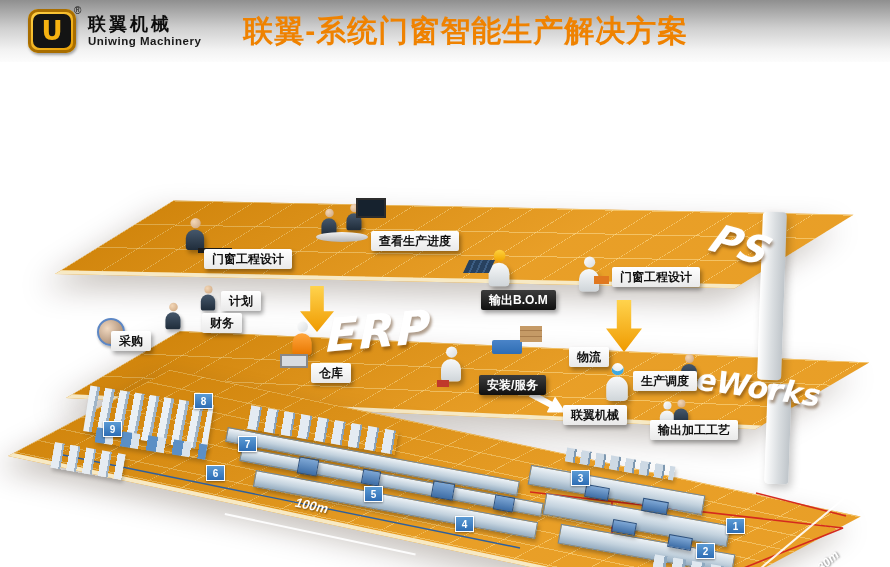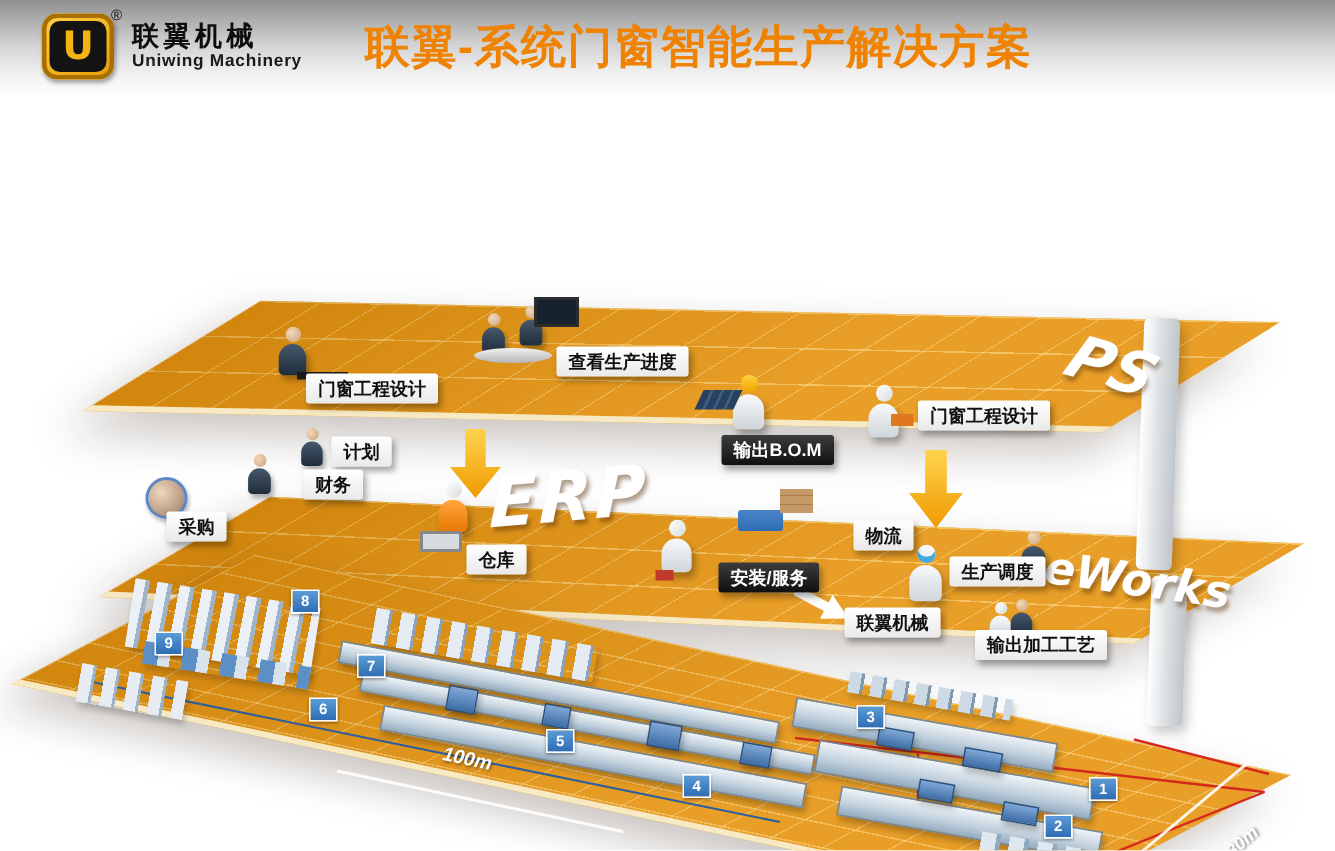--- a/index.html
+++ b/index.html
@@ -223,21 +223,21 @@
   <div class="bigtxt" id="big-erp">ERP</div>
   <div class="bigtxt" id="big-eworks">eWorks</div>
 
   <div class="lbl" style="left:204px;top:187px">门窗工程设计</div>
   <div class="lbl" style="left:371px;top:169px">查看生产进度</div>
   <div class="lbl dark" style="left:481px;top:228px">输出B.O.M</div>
   <div class="lbl" style="left:612px;top:205px">门窗工程设计</div>
 
   <div class="lbl" style="left:221px;top:229px">计划</div>
   <div class="lbl" style="left:202px;top:251px">财务</div>
-  <div class="lbl" style="left:111px;top:279px">采购</div>
+  <div class="lbl" style="left:111px;top:269px">采购</div>
   <div class="lbl" style="left:311px;top:301px">仓库</div>
   <div class="lbl" style="left:569px;top:285px">物流</div>
   <div class="lbl dark" style="left:479px;top:313px">安装/服务</div>
   <div class="lbl" style="left:633px;top:309px">生产调度</div>
 
   <div class="lbl" style="left:563px;top:343px">联翼机械</div>
   <div class="lbl" style="left:650px;top:358px">输出加工工艺</div>
 
   <div class="tag" style="left:726px;top:456px">1</div>
   <div class="tag" style="left:696px;top:481px">2</div>

